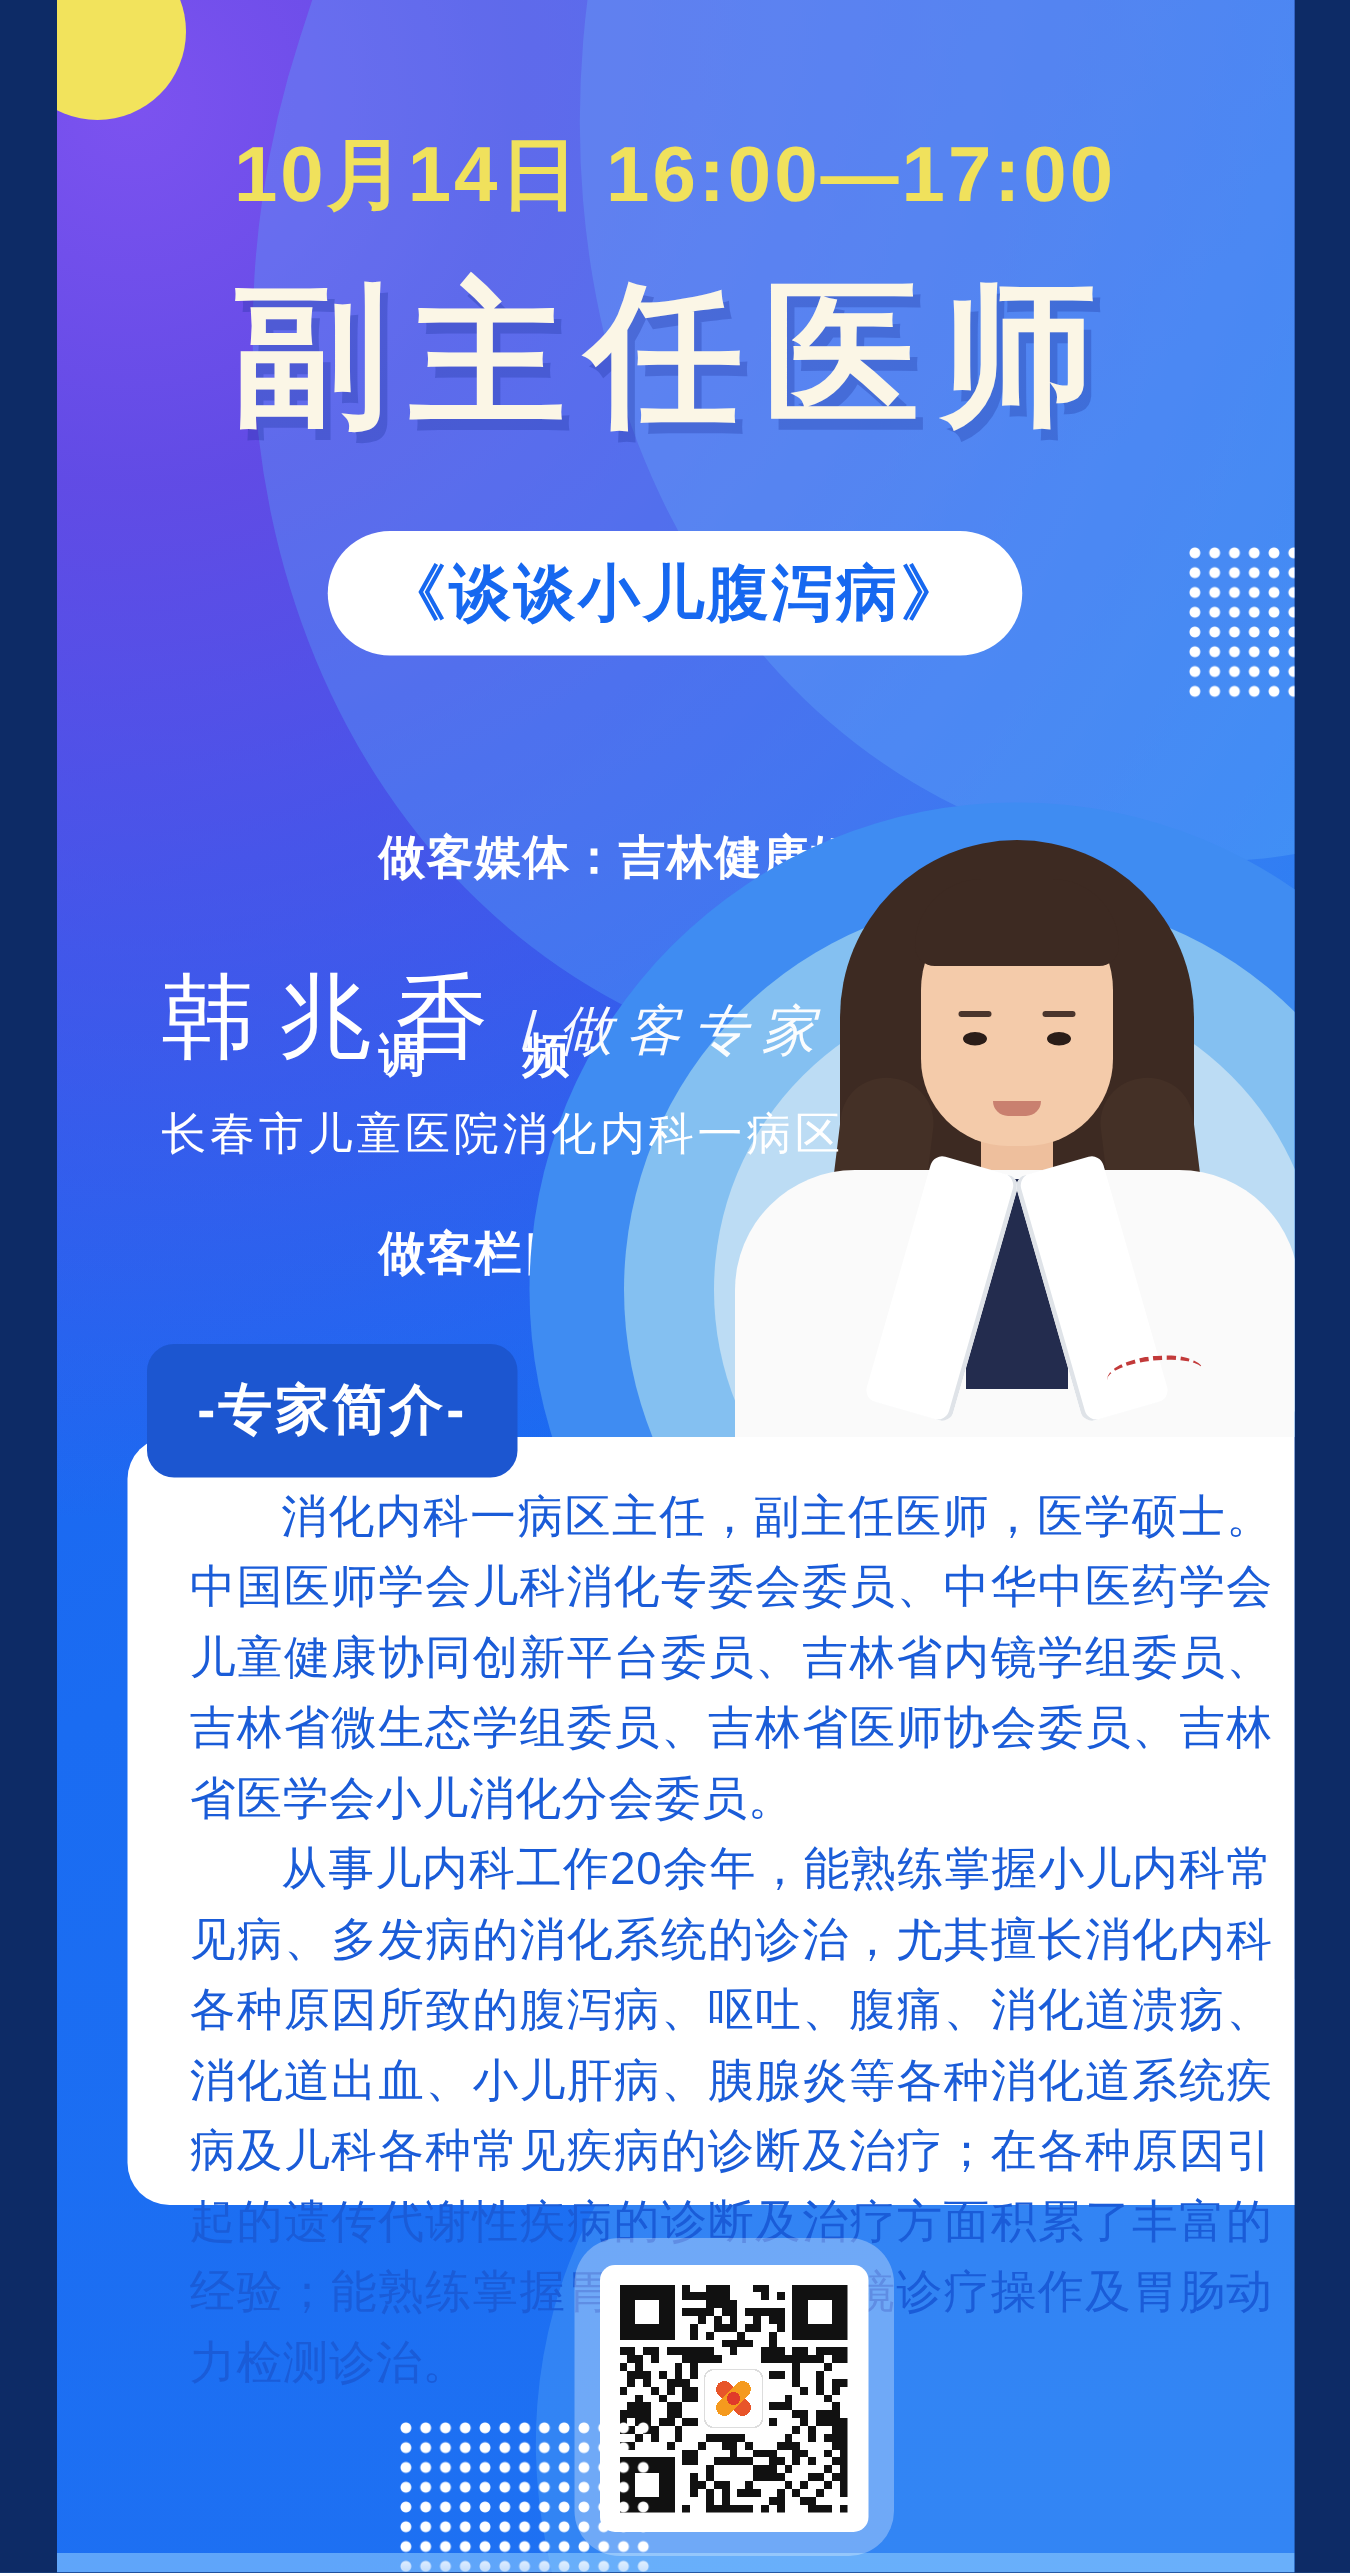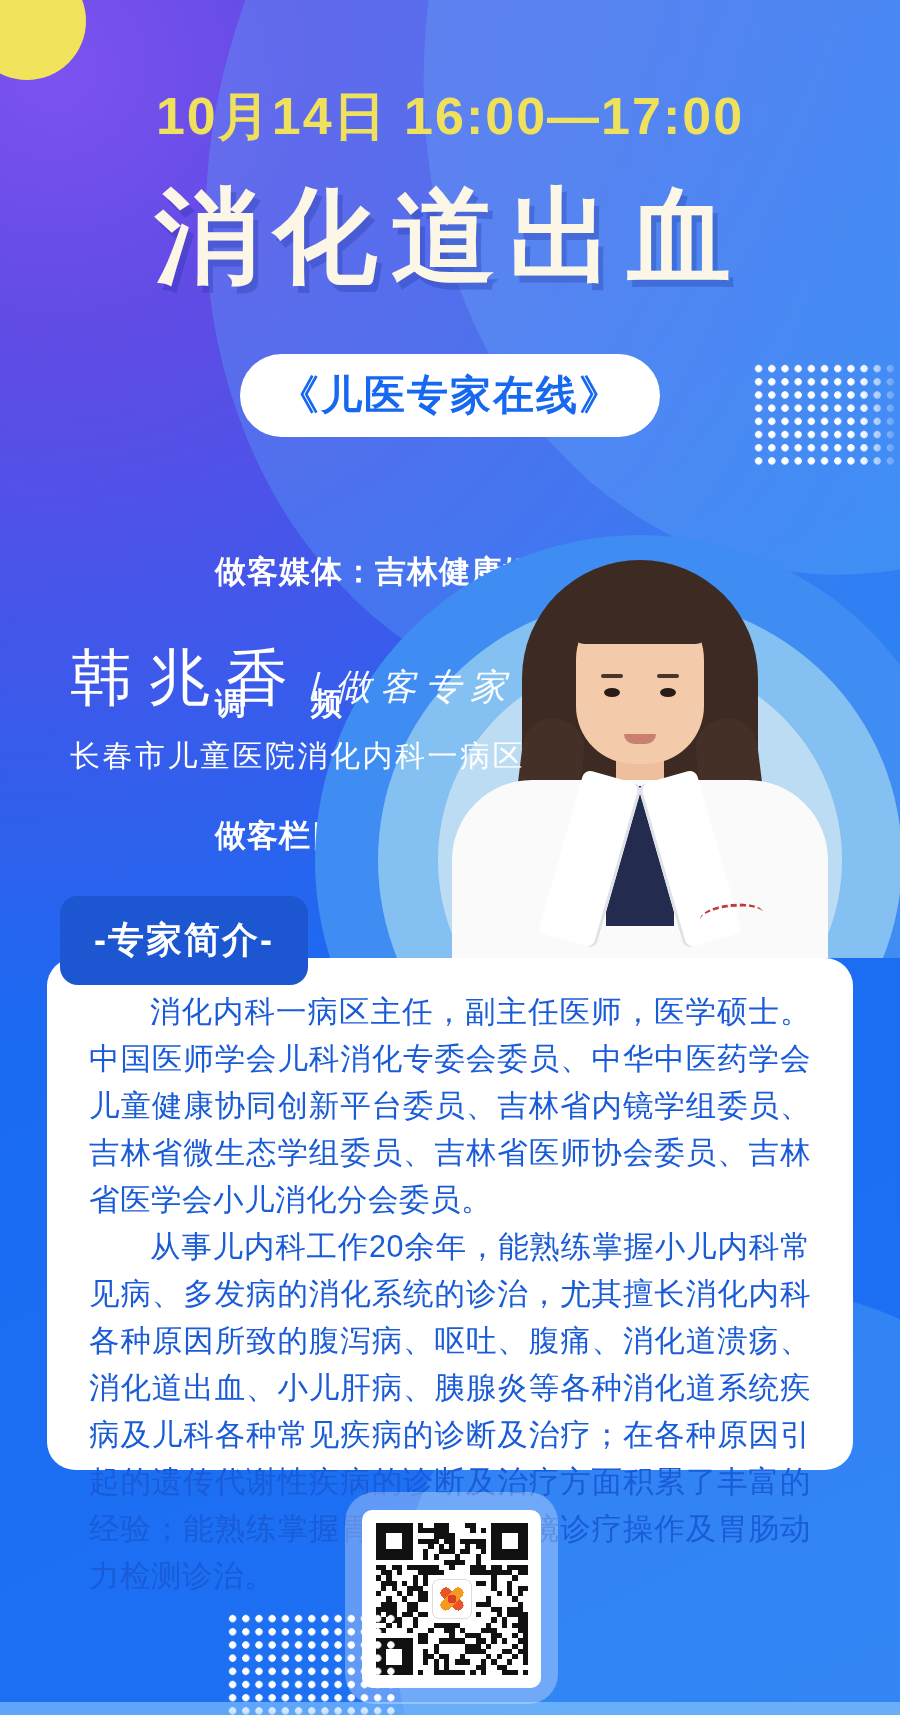--- a/index.html
+++ b/index.html
@@ -1,18 +1,18 @@
 <!DOCTYPE html>
 <html><head>
 <meta charset="utf-8">
 <style>
   html,body{margin:0;padding:0;background:#0d2b66;}
   .poster{
     position:relative;
-    width:900px;height:1715px;
+    width:825px;height:1715px;
     margin:0 auto;
     overflow:hidden;
     font-family:"Liberation Sans","DejaVu Sans",sans-serif;
     background:
       radial-gradient(circle at 6% 4%, rgba(128,82,240,.95) 0%, rgba(106,72,228,.85) 14%, rgba(90,70,230,.0) 52%),
       linear-gradient(155deg,#3b56e8 0%,#1e64ef 30%,#1a6cf2 55%,#1f72f3 100%);
   }
   
   .wave-top{
     position:absolute;top:-420px;right:-300px;width:980px;height:1150px;
@@ -133,22 +133,22 @@
 <div class="poster">
 
   <div class="wave-top2"></div>
   <div class="wave-top"></div>
   <div class="wave-bottom"></div>
   <div class="bottom-strip"></div>
   <div class="yellow-circle"></div>
   <div class="dots dots-right"></div>
 
   <div class="datetime">10月14日 16:00—17:00</div>
-  <div class="main-title">消化道出血</div>
-  <div class="topic-pill">《儿医专家在线》</div>
+  <div class="main-title">副主任医师</div>
+  <div class="topic-pill">《谈谈小儿腹泻病》</div>
 
   <div class="info-block">
     <div>做客媒体：吉林健康娱乐广播电台</div>
     <div>调　　频：FM101.9</div>
     <div>做客栏目：《百医讲坛》</div>
   </div>
 
   <div class="photo-wrap">
     <div class="pc pc3"></div>
     <div class="pc pc2"></div>

